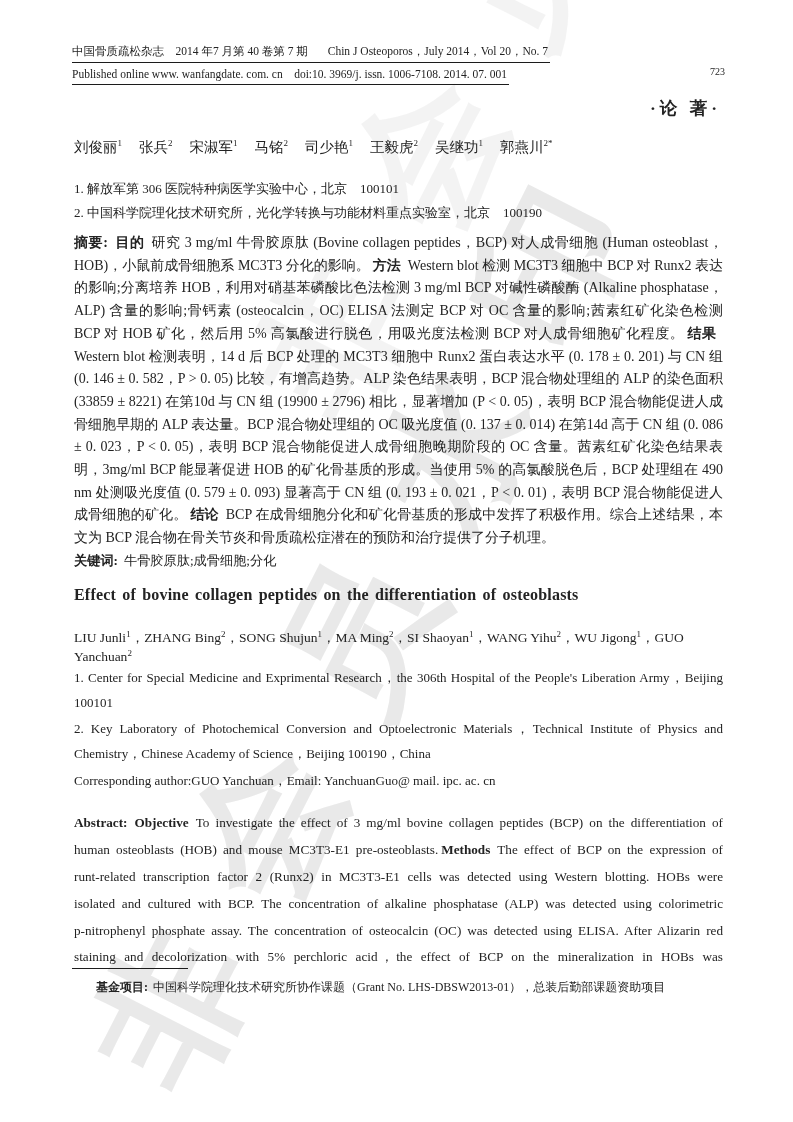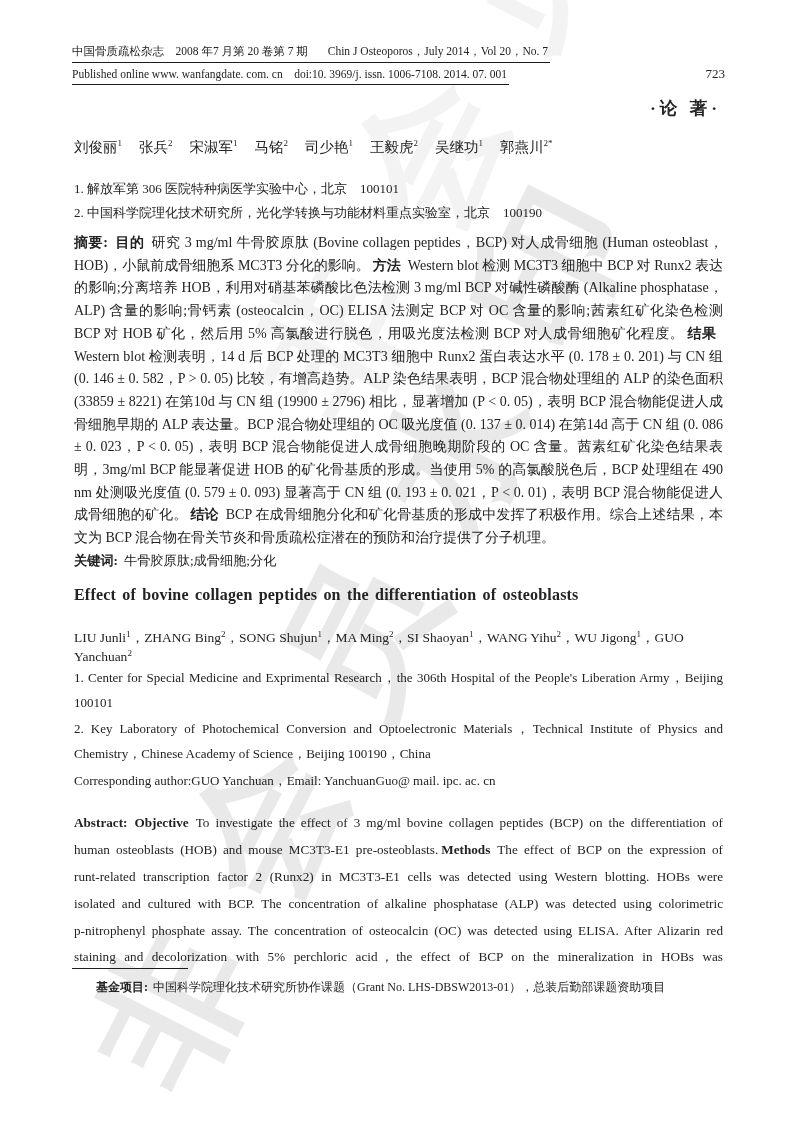--- a/index.html
+++ b/index.html
@@ -24,21 +24,21 @@
     z-index:0;
     user-select:none;
     line-height:150px;
   }
   .wm1{left:138px;top:1000px;opacity:.42;}
   .wm2{left:300px;top:330px;opacity:.22;}
   
   .header{position:absolute;left:72px;top:44px;z-index:1;font-size:11.5px;}
   .h-line{display:table;border-bottom:1.5px solid #1c1c1c;padding:0 2px 2.5px 0;margin-bottom:4px;white-space:nowrap;}
   .h-en{margin-left:20px;}
-  .pageno-top{position:absolute;right:68px;top:66px;font-size:13px;z-index:1;text-align:center;}
+  .pageno-top{position:absolute;right:68px;top:66px;font-size:10px;z-index:1;text-align:center;}
   .article-type{position:absolute;right:72px;top:96px;font-size:17.5px;font-weight:600;letter-spacing:4px;z-index:1;}
   
   .main{position:absolute;left:74px;top:138px;width:649px;height:828px;overflow:hidden;z-index:1;}
   .title-cn{font-size:29px;font-weight:700;letter-spacing:2px;margin:0 0 27px 0;line-height:38px;}
   .authors-cn{font-size:14.5px;margin-bottom:20px;}
   .authors-cn .author{margin-right:17px;}
   sup{font-size:9px;}
   .affils-cn .affil{font-size:13px;line-height:24px;}
   .meta{margin-top:13px;font-size:13.2px;}
   .meta .meta-item{margin-right:24px;}
@@ -65,21 +65,21 @@
 </head>
 <body style="color: rgb(35, 35, 35);">
 
 <div class="page">
 
   <div class="wm wm1" style="color: rgb(204, 204, 204);">非会员水印</div>
   <div class="wm wm2" style="color: rgb(204, 204, 204);">非会员水印</div>
 
   <div class="header">
     <div class="h-line">
-      <span>中国骨质疏松杂志　2008 年7 月第 20 卷第 7 期</span>
+      <span>中国骨质疏松杂志　2014 年7 月第 40 卷第 7 期</span>
         <span class="h-en">Chin J Osteoporos，July 2014，Vol 20，No. 7</span>
     </div>
     <div class="h-line">
       <span>Published online www. wanfangdate. com. cn　doi:10. 3969/j. issn. 1006-7108. 2014. 07. 001</span>
     </div>
   </div>
   <div class="pageno-top">723</div>
   <div class="article-type">·论 著·</div>
 
   <div class="main">

